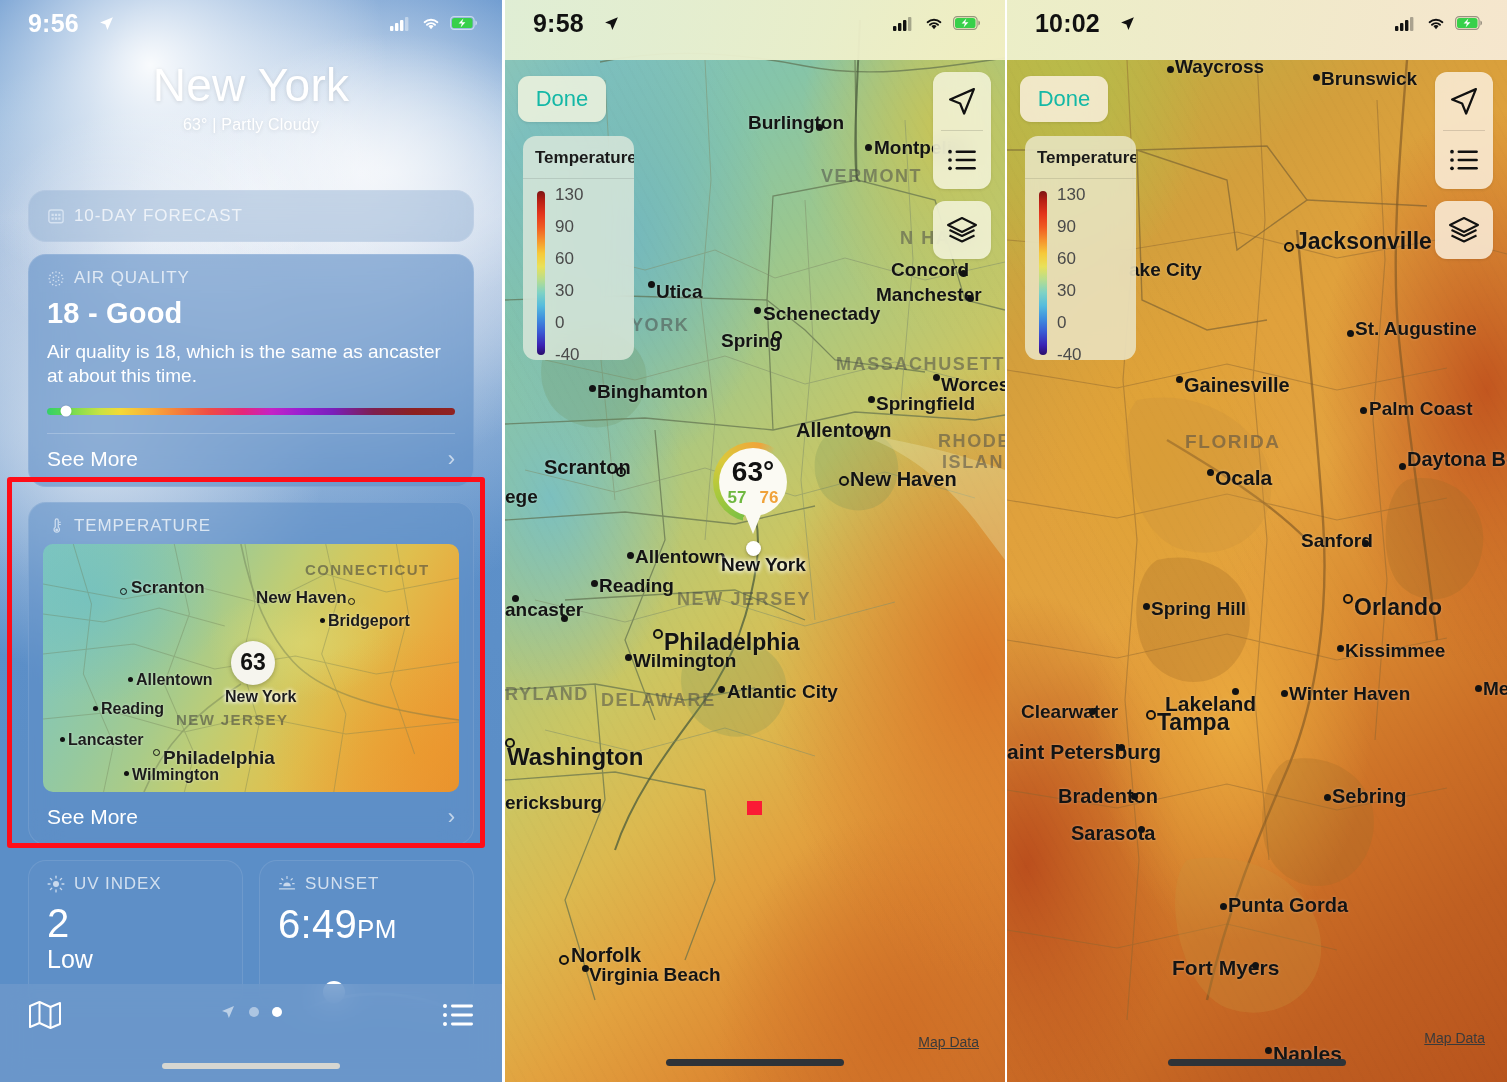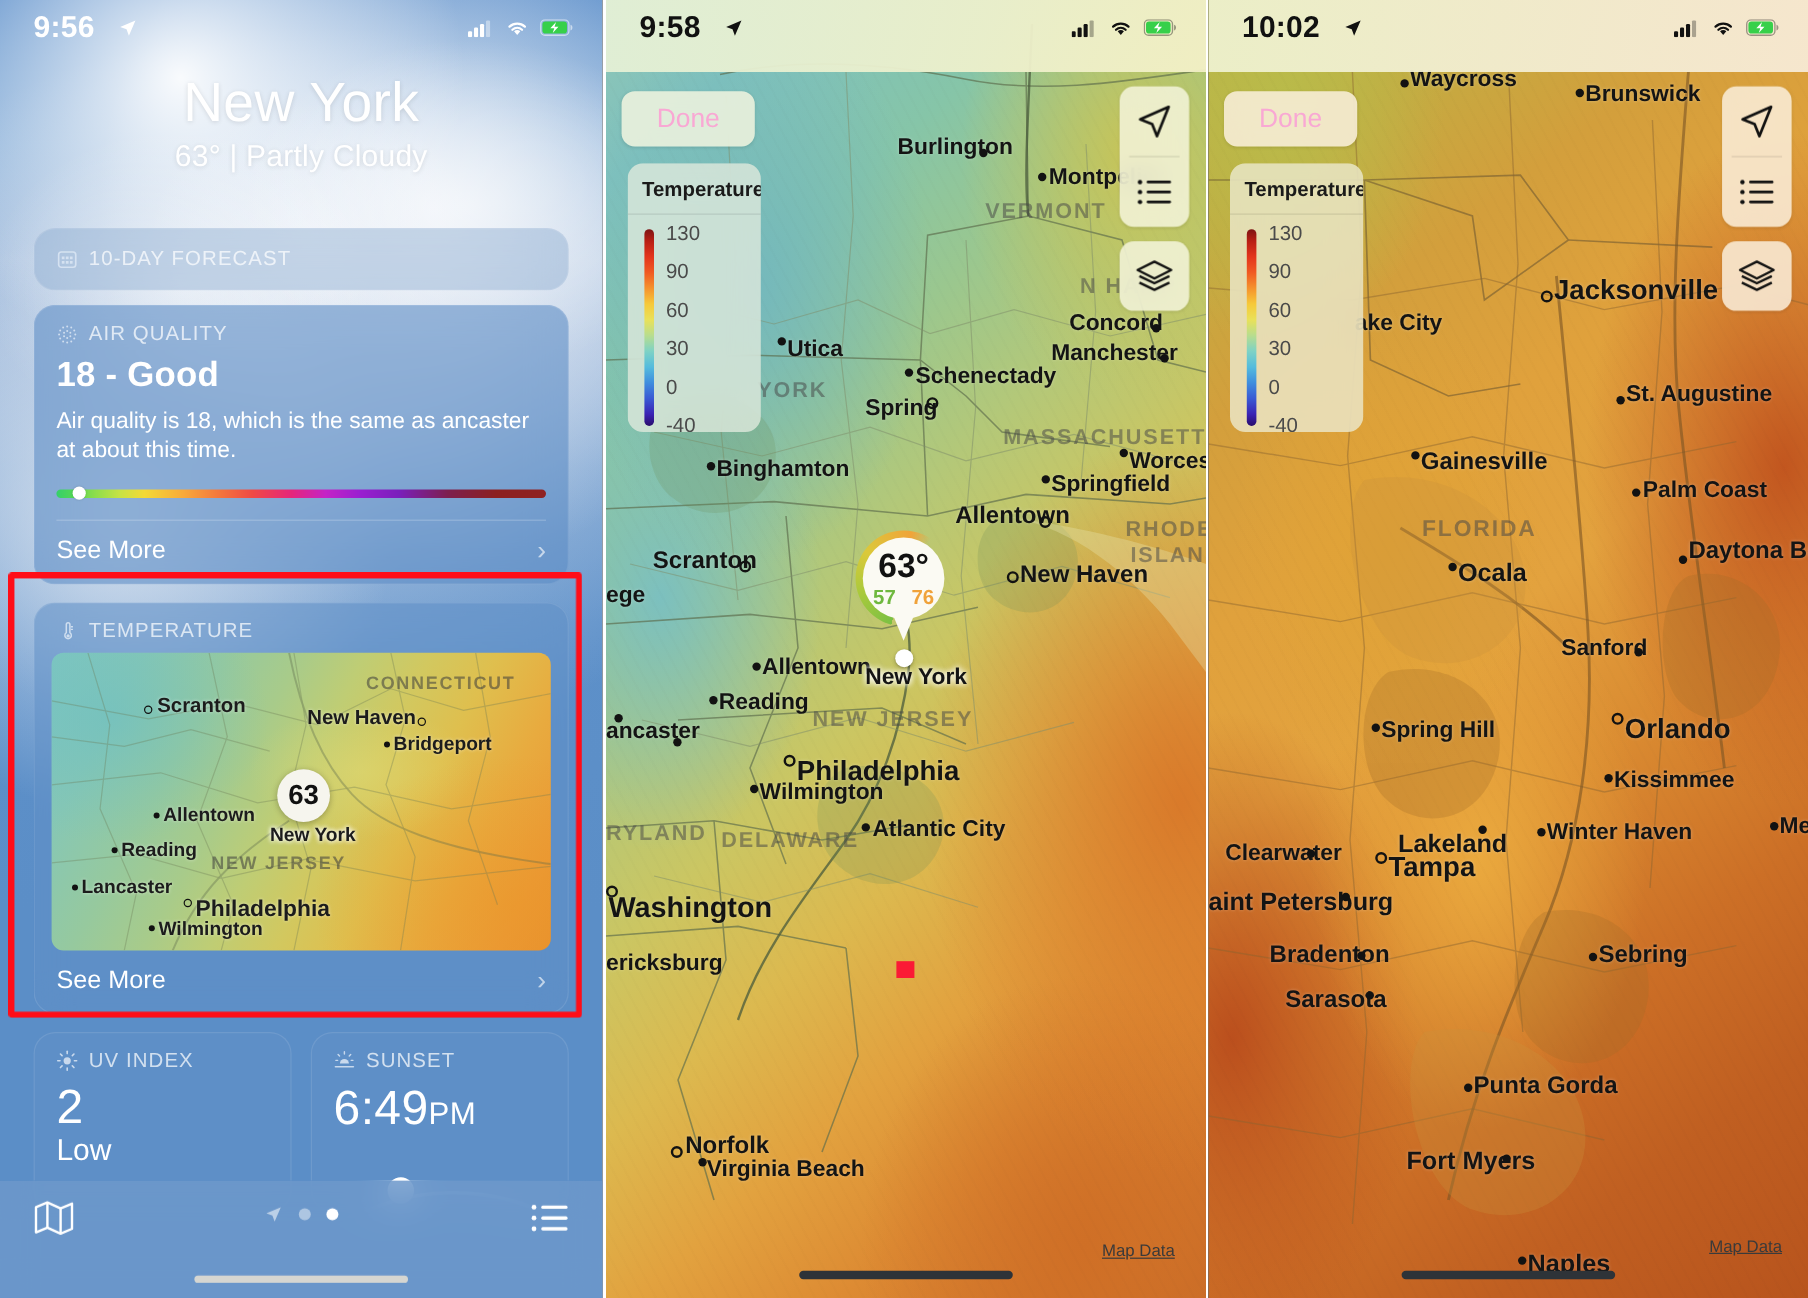--- a/index.html
+++ b/index.html
@@ -40,21 +40,21 @@
   .sb-left { display:flex; align-items:center; gap:19px; }
   .sb-time { font-size:25px; font-weight:600; letter-spacing:0.2px; }
   .sb-right { display:flex; align-items:center; gap:9px; }
 
   #panel1 .statusbar { color:#fff; }
   #panel2 .statusbar, #panel3 .statusbar { color:#111; }
 
   .p1-head { position:absolute; top:60px; left:0; right:0; text-align:center;
     color:#fff; z-index:20; text-shadow:0 1px 4px rgba(0,0,0,0.12); }
   .p1-city { font-size:46px; font-weight:300; letter-spacing:0.3px; line-height:1.12; }
-  .p1-sub { font-size:25px; font-weight:400; margin-top:4px; letter-spacing:0.2px; }
+  .p1-sub { font-size:16px; font-weight:400; margin-top:4px; letter-spacing:0.2px; }
 
   .cards { position:absolute; top:190px; left:28px; right:28px; z-index:20; }
 
   .card { border-radius:18px; background:rgba(118,156,201,0.46);
     backdrop-filter:blur(16px); -webkit-backdrop-filter:blur(16px);
     border:0.5px solid rgba(255,255,255,0.10); }
   .card-hdr { display:flex; align-items:center; gap:9px;
     color:rgba(255,255,255,0.72); font-size:17px; font-weight:500;
     letter-spacing:0.9px; padding:13px 18px 6px 18px; }
   .card-hdr .ic { width:18px; height:18px; flex:none; display:block; opacity:.85; }
@@ -164,24 +164,24 @@
   .mapfull svg.geo { position:absolute; inset:0; width:100%; height:100%; }
 
   .ml { position:absolute; color:#141414; white-space:nowrap;
     font-weight:600; text-shadow:0 0 3px rgba(255,255,255,0.30); }
   .md { position:absolute; width:7px; height:7px; border-radius:50%;
     background:#121212; }
   .md.ho { width:10px; height:10px; background:transparent; border:2px solid #121212; }
   .mst { position:absolute; color:rgba(70,70,70,0.52); font-weight:700;
     letter-spacing:1.6px; white-space:nowrap; }
 
-  .done-btn { position:absolute; top:76px; left:13px; width:111px; height:46px;
+  .done-btn { position:absolute; top:76px; left:13px; width:88px; height:46px;
     background:rgba(247,246,225,0.82); backdrop-filter:blur(10px);
     border-radius:11px; display:flex; align-items:center; justify-content:center;
-    font-size:22px; font-weight:500; color:#f9a8d4; z-index:25;
+    font-size:22px; font-weight:500; color:#14b8a6; z-index:25;
     box-shadow:0 1px 3px rgba(0,0,0,0.10); }
   #panel3 .done-btn { background:rgba(250,240,222,0.85); }
 
   .legend { position:absolute; top:136px; left:18px; width:111px; height:224px;
     background:rgba(226,234,222,0.78); backdrop-filter:blur(14px);
     border-radius:13px; z-index:25; overflow:hidden; }
   #panel3 .legend { background:rgba(236,234,206,0.80); }
   .legend-title { font-size:17px; font-weight:600; color:#1a1a1a;
     padding:12px 0 10px 12px; border-bottom:0.5px solid rgba(0,0,0,0.10); }
   .legend-body { display:flex; padding:12px 0 0 14px;text-align:right; }

